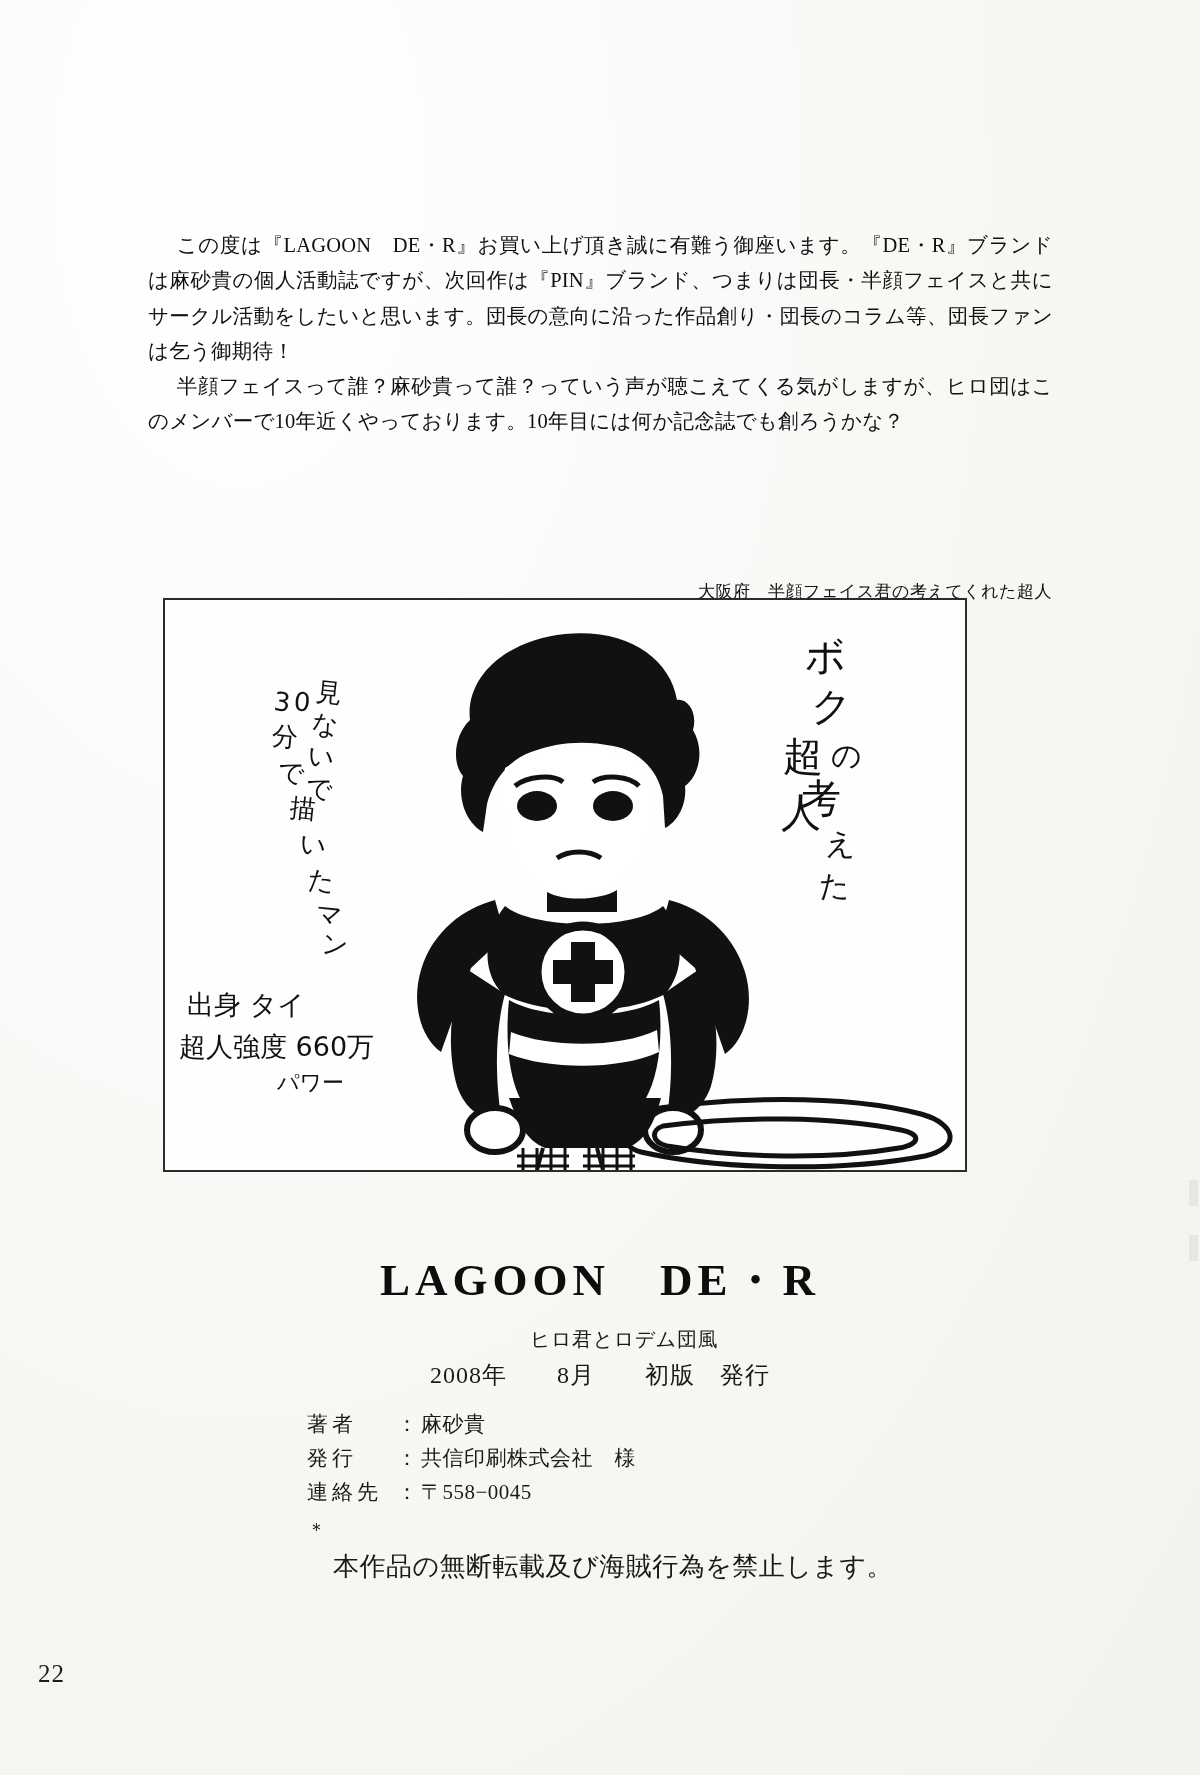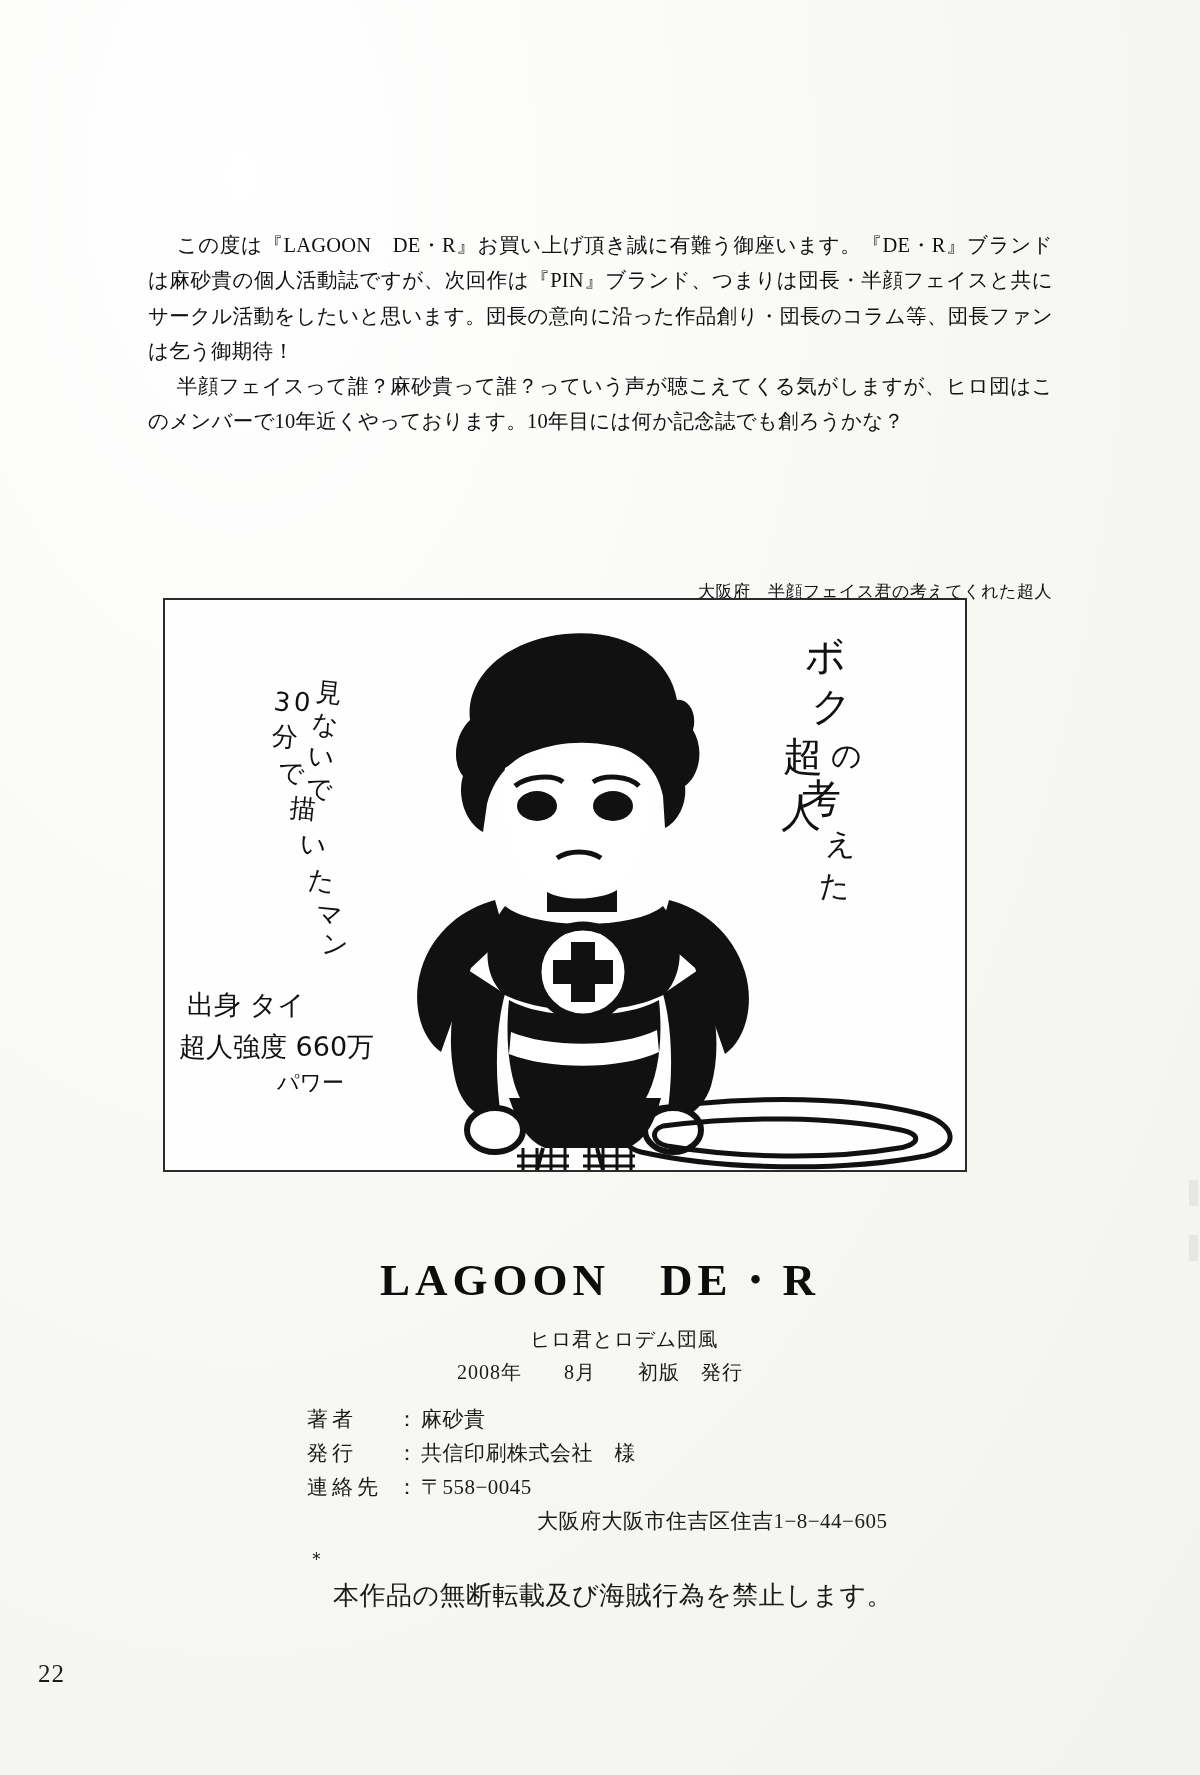--- a/index.html
+++ b/index.html
@@ -83,21 +83,21 @@
     color: #0d0d0d;
     margin-bottom: 16px;
   }
   .colophon-sub {
     font-size: 20px;
     letter-spacing: 0.6px;
     margin-bottom: 6px;
     padding-left: 48px;
   }
   .colophon-date {
-    font-size: 20px;
+    font-size: 24px;
     letter-spacing: 1px;
     margin-bottom: 16px;
   }
   .colophon-rows {
     display: inline-block;
     text-align: left;
     font-size: 21px;
     line-height: 1.62;
   }
   .crow {
@@ -276,23 +276,20 @@
       <div class="crow">
         <span class="lbl">発行</span>
         <span class="sep">：</span>
         <span class="val">共信印刷株式会社　様</span>
       </div>
       <div class="crow">
         <span class="lbl">連絡先</span>
         <span class="sep">：</span>
         <span class="val">〒558−0045</span>
       </div>
-      <div class="crow addr">
-        <span class="val">大阪府大阪市住吉区住吉1−8−44−605</span>
-      </div>
       <div class="crow note">
         <span class="star">＊</span>
       </div>
       <div class="crow note2">
         <span class="val">本作品の無断転載及び海賊行為を禁止します。</span>
       </div>
     </div>
   </div>
 
   <div class="page-number">22</div>

